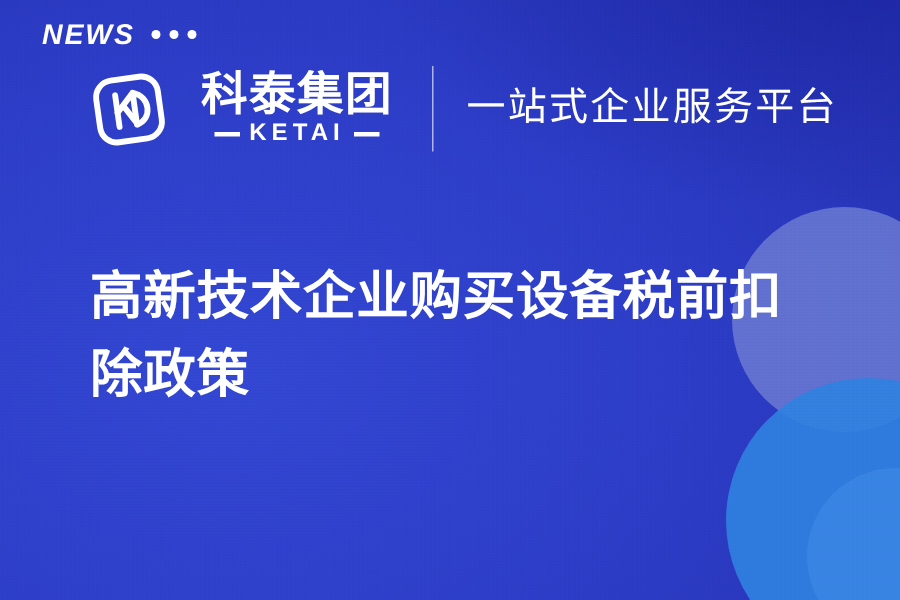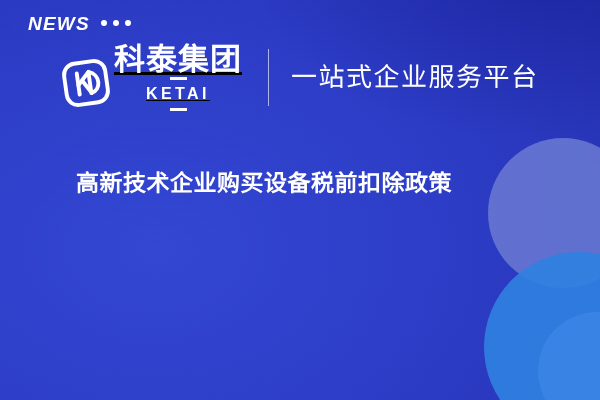--- a/index.html
+++ b/index.html
@@ -108,23 +108,22 @@
   .brand-row {
     position: absolute;
     left: 58px;
     top: 44px;
     display: flex;
     align-items: center;
   }
 
   .brand-left {
     display: flex;
-    align-items: flex-end;
-    gap: 0;
-    text-decoration: underline;
+    align-items: center;
+    gap: 20px;
   }
   .mark {
     width: 56px;
     height: 56px;
     flex: 0 0 56px;
     display: block;
   }
   .wordmark {
     display: flex;
     flex-direction: column;
@@ -139,21 +138,20 @@
     letter-spacing: 1px;
     line-height: 1;
     white-space: nowrap;
   }
   .wordmark-en-wrap {
     display: flex;
     align-items: center;
     gap: 6px;
     width: 100%;
     justify-content: center;
-    flex-direction: column;
   }
   .wordmark-en-wrap .rule {
     display: block;
     width: 17px;
     height: 3px;
     background: #ffffff;
   }
   .wordmark-en {
     font-size: 16px;
     font-weight: 700;
@@ -190,25 +188,25 @@
     font-weight: 700;
     color: #ffffff;
     letter-spacing: 1.2px;
     line-height: 1.1;
     white-space: nowrap;
   }
 
   
   .headline {
     position: absolute;
-    left: 76px;
+    left: 60px;
     top: 152px;
     width: 480px;
-    font-family: Liberation Serif, serif;
-    font-size: 23px;
+    font-family: Liberation Mono, monospace;
+    font-size: 35px;
     font-weight: 700;
     color: #ffffff;
     line-height: 1.48;
     letter-spacing: 0.5px;
     word-break: break-all;
   }
 </style>
 </head>
 <body>
 

